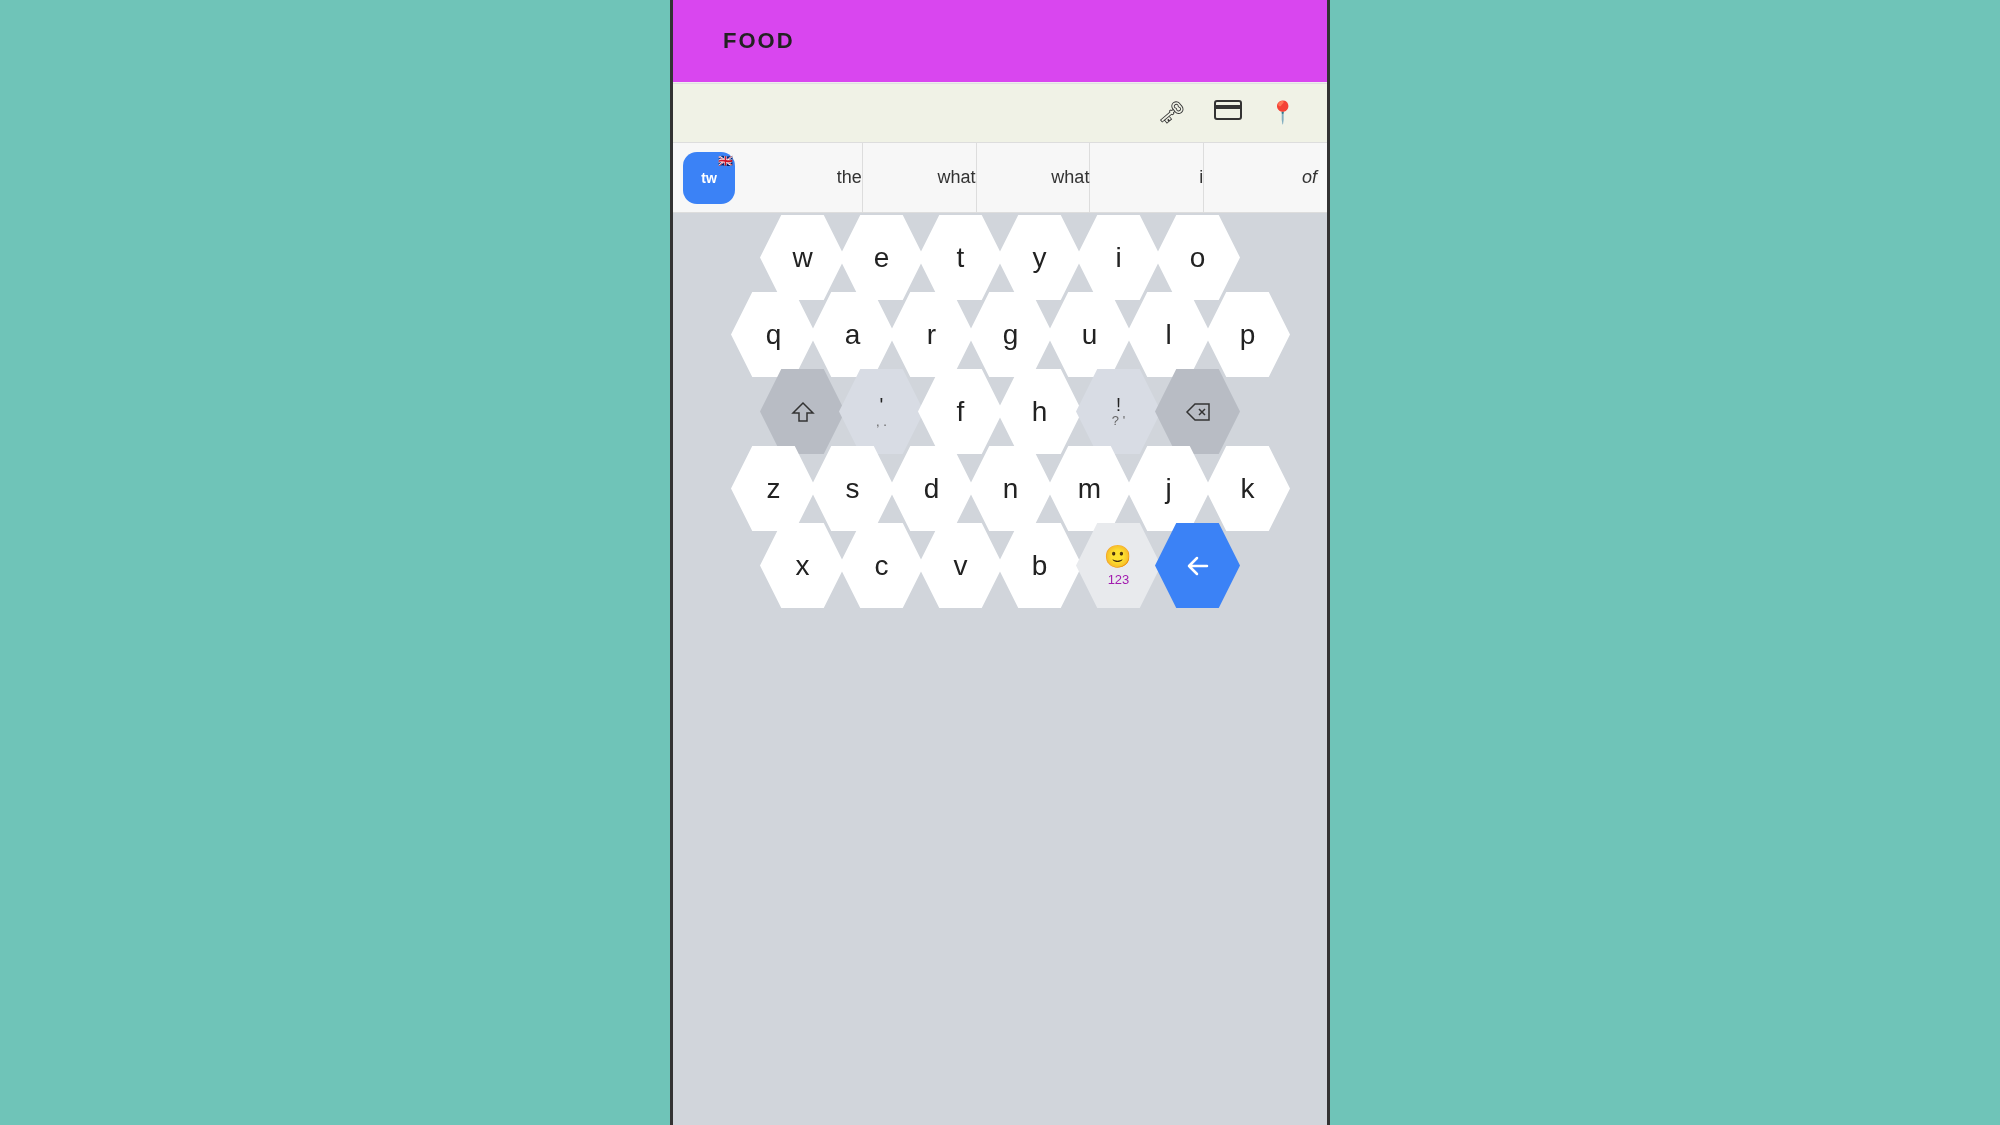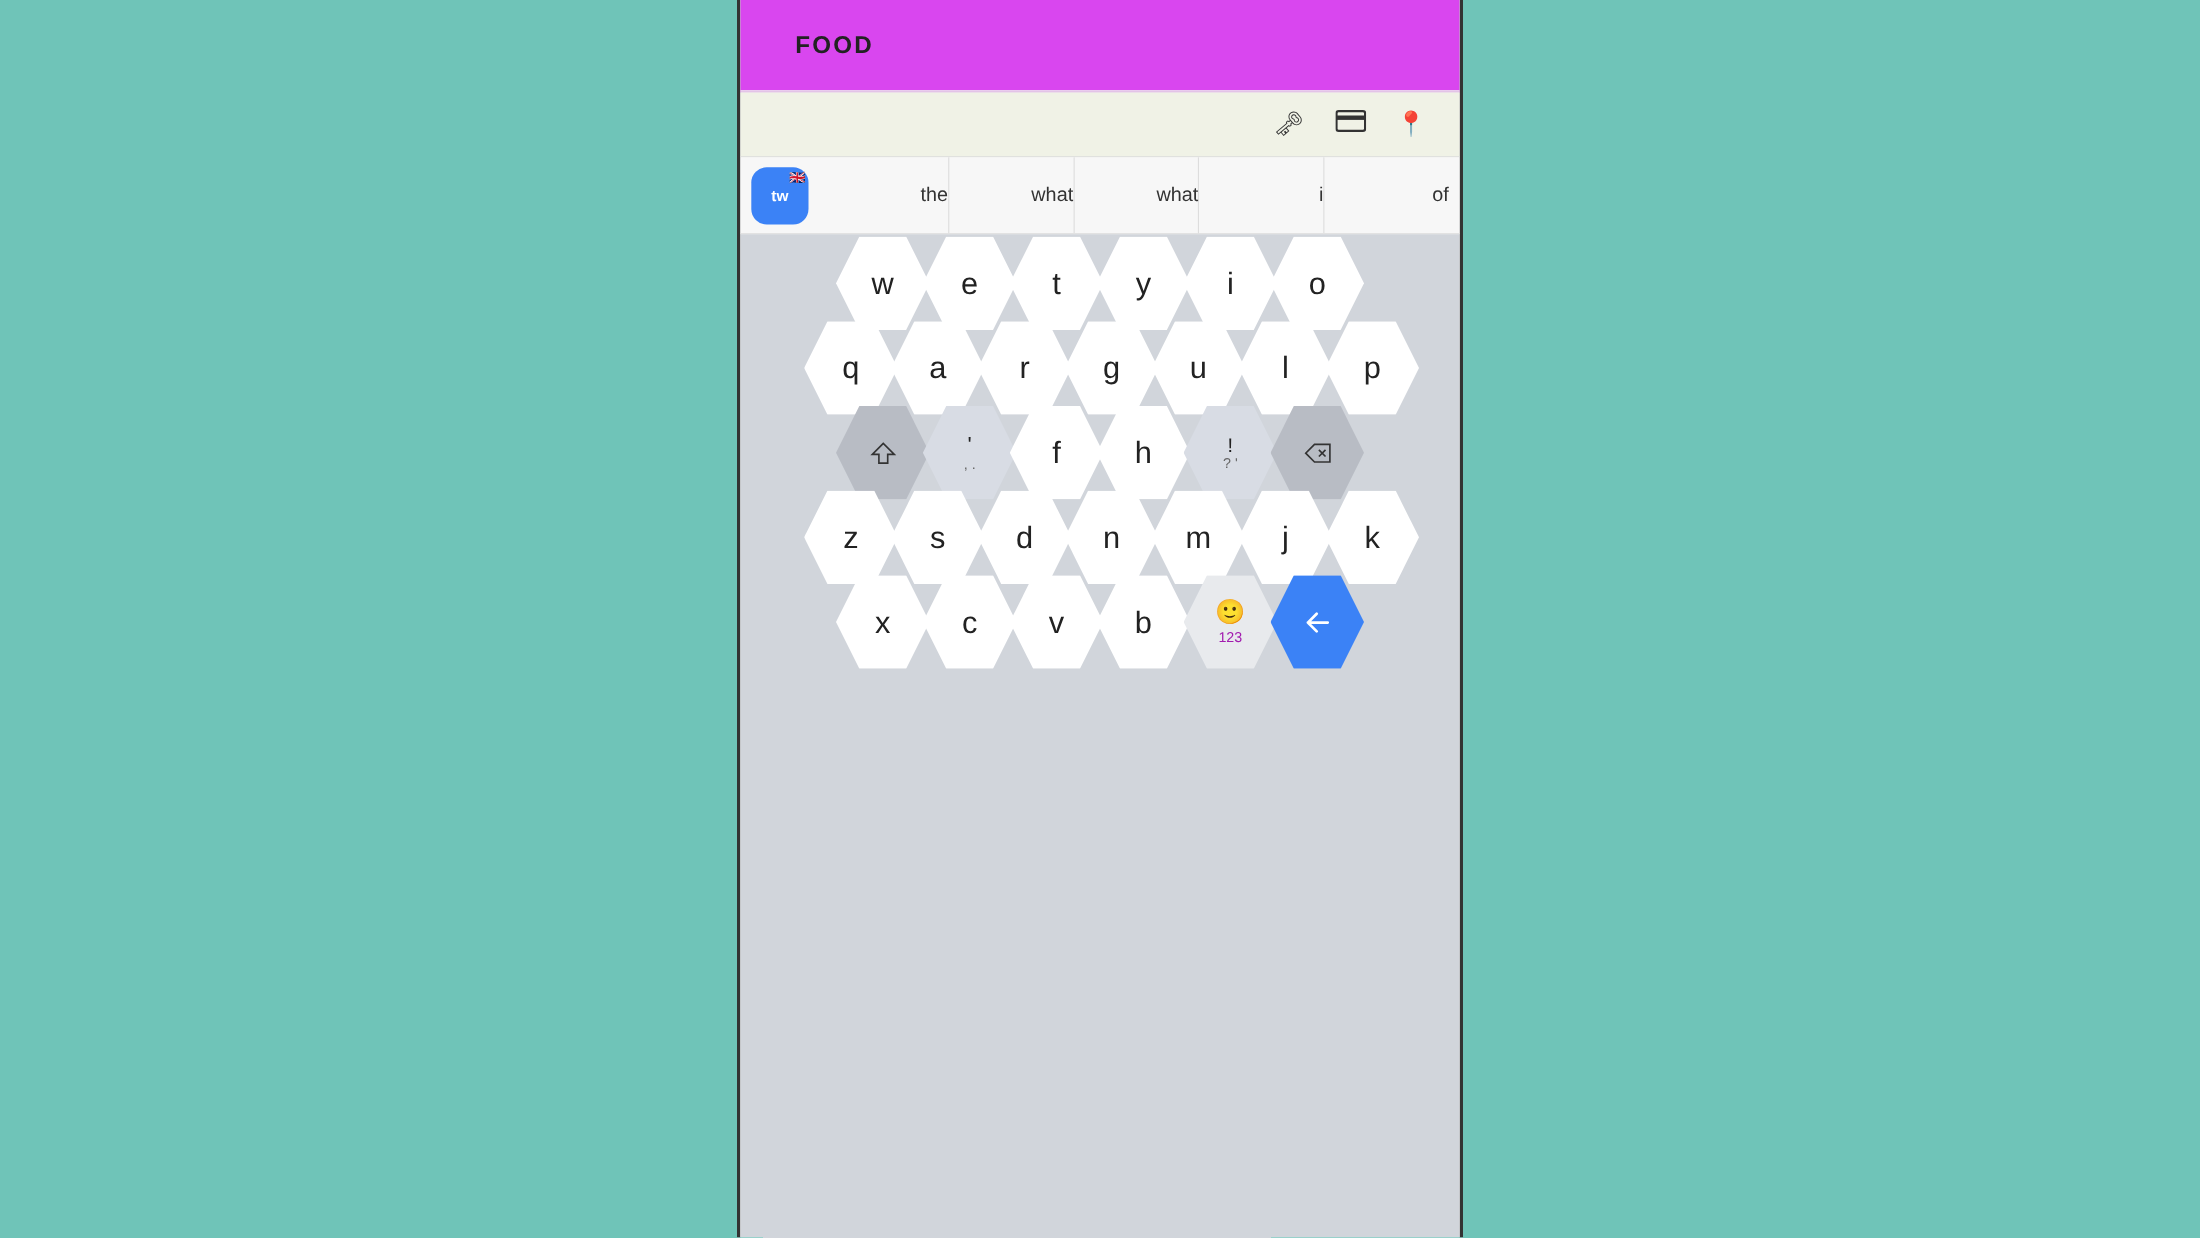--- a/index.html
+++ b/index.html
@@ -111,20 +111,21 @@
       justify-content: flex-end;
       height: 100%;
       font-size: 18px;
       color: #333;
       cursor: pointer;
       border-right: 1px solid #ddd;
     }
 
     .suggestion-item:last-child {
       border-right: none;
+      font-style: italic;
     }
 
     
     .keyboard-area {
       background: #d1d5db;
       flex: 1;
       padding: 8px 4px 4px;
       display: flex;
       flex-direction: column;
       gap: 4px;

